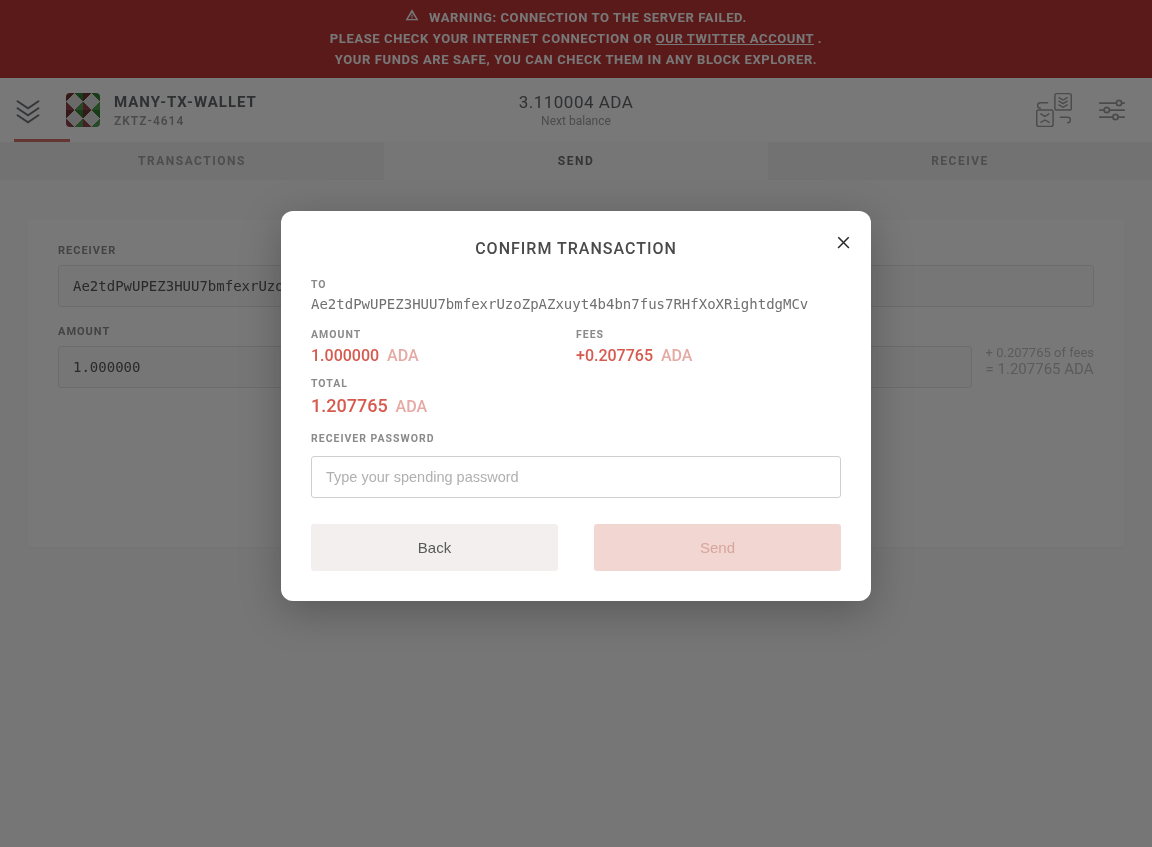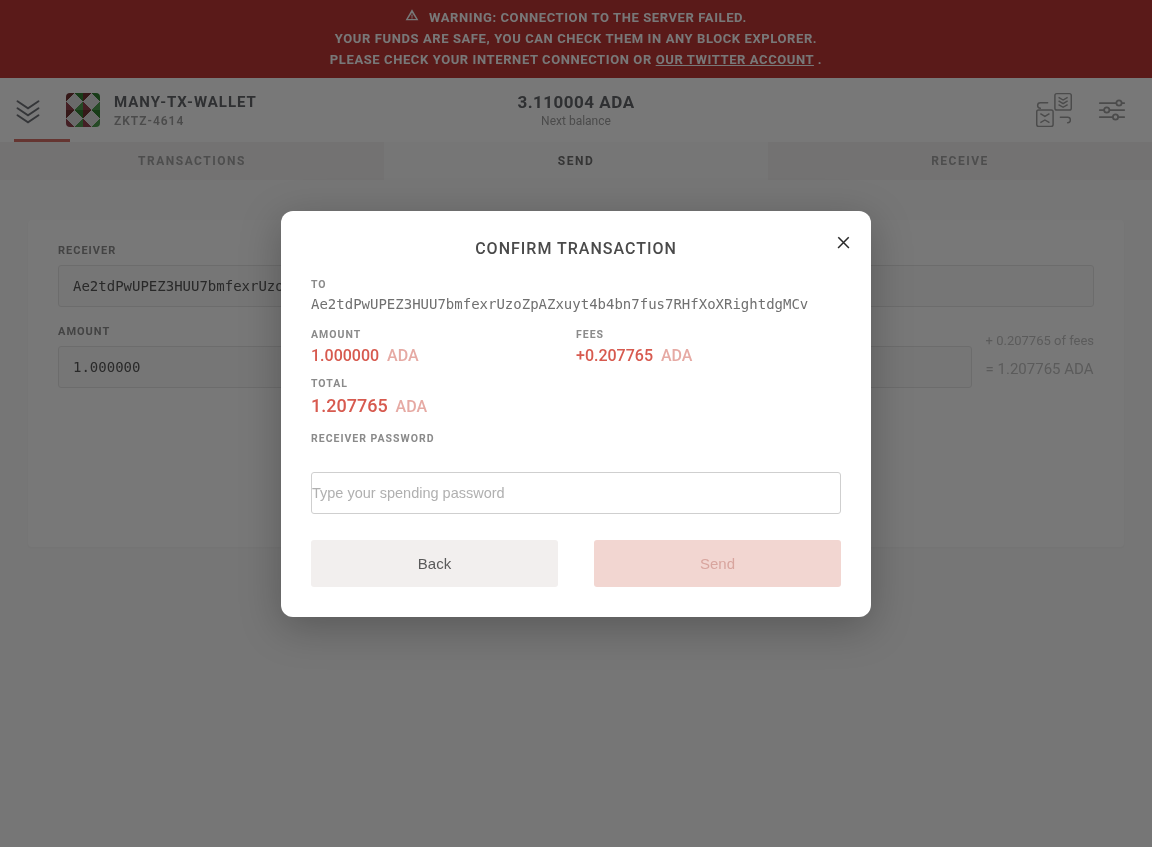--- a/index.html
+++ b/index.html
@@ -40,21 +40,21 @@
       linear-gradient(-45deg, #4a9a4a 25%, transparent 25%),
       linear-gradient(45deg, transparent 75%, #2a7a2a 75%),
       linear-gradient(-45deg, transparent 75%, #6b2a2a 75%);
     background-size: 17px 17px;
     background-color:#e0e0e0;
   }
   .wallet-name-block { margin-left: 14px; }
   .wallet-name { font-weight:700; letter-spacing:1px; font-size:15px; color:#5d6064; }
   .wallet-sub  { font-size:12px; letter-spacing:1px; color:#9b9b9b; font-weight:600; margin-top:3px;}
   .balance-block { position:absolute; left:0; right:0; text-align:center; pointer-events:none;}
-  .balance { font-weight:700; font-size:17px; color:#5d6064; letter-spacing:0.5px;}
+  .balance { font-weight:400; font-size:17px; color:#5d6064; letter-spacing:0.5px;}
   .balance-label { font-size:12px; color:#9b9b9b; margin-top:2px;}
   .topbar-spacer { flex:1; }
   .topbar-btn { width:40px; height:40px; display:flex; align-items:center; justify-content:center; cursor:pointer; color:#9b9b9b;}
   .topbar-btn + .topbar-btn { margin-left:18px; }
   .logo-underline {
     position: relative;
     margin-top:-3px;
     margin-left:14px;
     width:56px; height:3px; background:#d56a62;
   }
@@ -77,21 +77,21 @@
   .form-label { font-size:11px; font-weight:700; letter-spacing:1px; color:#8a8a8a; margin-bottom:8px; }
   .text-input {
     width:100%; border:1px solid #e5e5e5; border-radius:3px;
     padding:12px 14px; font-size:14px; font-family: "SFMono-Regular", Consolas, monospace;
     background:#fafafa; color:#505050;
   }
   .form-row { margin-bottom:18px; }
   .amount-row { display:flex; align-items:flex-end; }
   .amount-row .left { flex:1; padding-right:14px;}
   .amount-row .right { color:#bfbfbf; font-size:13px; padding-bottom:10px; white-space:nowrap; }
-  .amount-row .right .eqline { font-weight:400; color:#bfbfbf; font-size:15px; margin-top:12px; }
+  .amount-row .right .eqline { font-weight:400; color:#bfbfbf; font-size:15px; margin-top:0; }
   .checkbox-row { display:flex; align-items:center; font-size:15px; color:#5a5a5a;flex-direction:column; }
   .checkbox-row .box { width:22px; height:22px; border:1px solid #d0d0d0; border-radius:2px; margin-right:20px; background:#fff;}
   .next-btn-wrap { text-align:center; margin-top:26px;}
   .next-btn {
     display:inline-block; min-width:290px; padding:14px 0;
     background:#edebea; color:#868480; font-weight:600; letter-spacing:.5px;
     border-radius:3px; border:none; font-size:15px;
   }
 
   
@@ -117,21 +117,21 @@
   .mlabel { font-size:10.5px; font-weight:700; letter-spacing:1px; color:#8a8a8a; margin-bottom:5px; }
   .mval-addr { font-family:"SFMono-Regular",Consolas,monospace; font-size:14px; color:#707070; word-break:break-all; margin-bottom:16px;}
   .mrow2 { display:flex; margin-bottom:12px;}
   .mrow2 > div { flex:1; }
   .mval-amt { font-size:16px; font-weight:500; }
   .mval-amt .num { color:#d75a4f; }
   .mval-amt .unit { color:#e6aaa4; margin-left:4px;}
   .mtotal .num { font-size:18px; }
   .pw-input {
     width:100%; border:1px solid #cfcfcf; border-radius:3px;
-    padding:12px 0; font-size:14.5px; margin-top:22px;
+    padding:12px 14px; font-size:14.5px; margin-top:6px;
   }
   .pw-input::placeholder { color:#b0b0b0; }
   .modal-btns { display:flex; gap:36px; margin-top:26px;}
   .mbtn {
     flex:1; padding:15px 0; border-radius:3px; border:none;
     font-size:15px; font-weight:500; cursor:pointer;
   }
   .mbtn.back { background:#f2efee; color:#5a5a5a;}
   .mbtn.send { background:#f2d6d1; color:#d8a59e;}
 
@@ -142,26 +142,26 @@
 
 <div class="banner">
   <div>
     <span class="warn-icon">
       <svg width="14" height="14" viewBox="0 0 24 24" fill="#fff">
           <path d="M12 2 1 21h22L12 2zm0 6 7 11H5l7-11zm-1 3v4h2v-4h-2zm0 5v2h2v-2h-2z"></path>
         </svg>
     </span>
     <span>WARNING: CONNECTION TO THE SERVER FAILED.</span>
   </div>
-  <div>YOUR FUNDS ARE SAFE, YOU CAN CHECK THEM IN ANY BLOCK EXPLORER.</div>
   <div>
     <span>PLEASE CHECK YOUR INTERNET CONNECTION OR </span>
     <a href="#">OUR TWITTER ACCOUNT</a>
     <span>.</span>
   </div>
+  <div>YOUR FUNDS ARE SAFE, YOU CAN CHECK THEM IN ANY BLOCK EXPLORER.</div>
 </div>
 
 <div class="topbar topbar-rel">
   <div class="logo">
     <svg viewBox="0 0 32 32" width="28" height="28">
         <g fill="none" stroke="#6a6e73" stroke-width="2.2" stroke-linecap="round">
           <polyline points="4,6 16,14 28,6"></polyline>
           <polyline points="4,14 16,22 28,14"></polyline>
           <polyline points="4,22 16,30 28,22"></polyline>
         </g>

